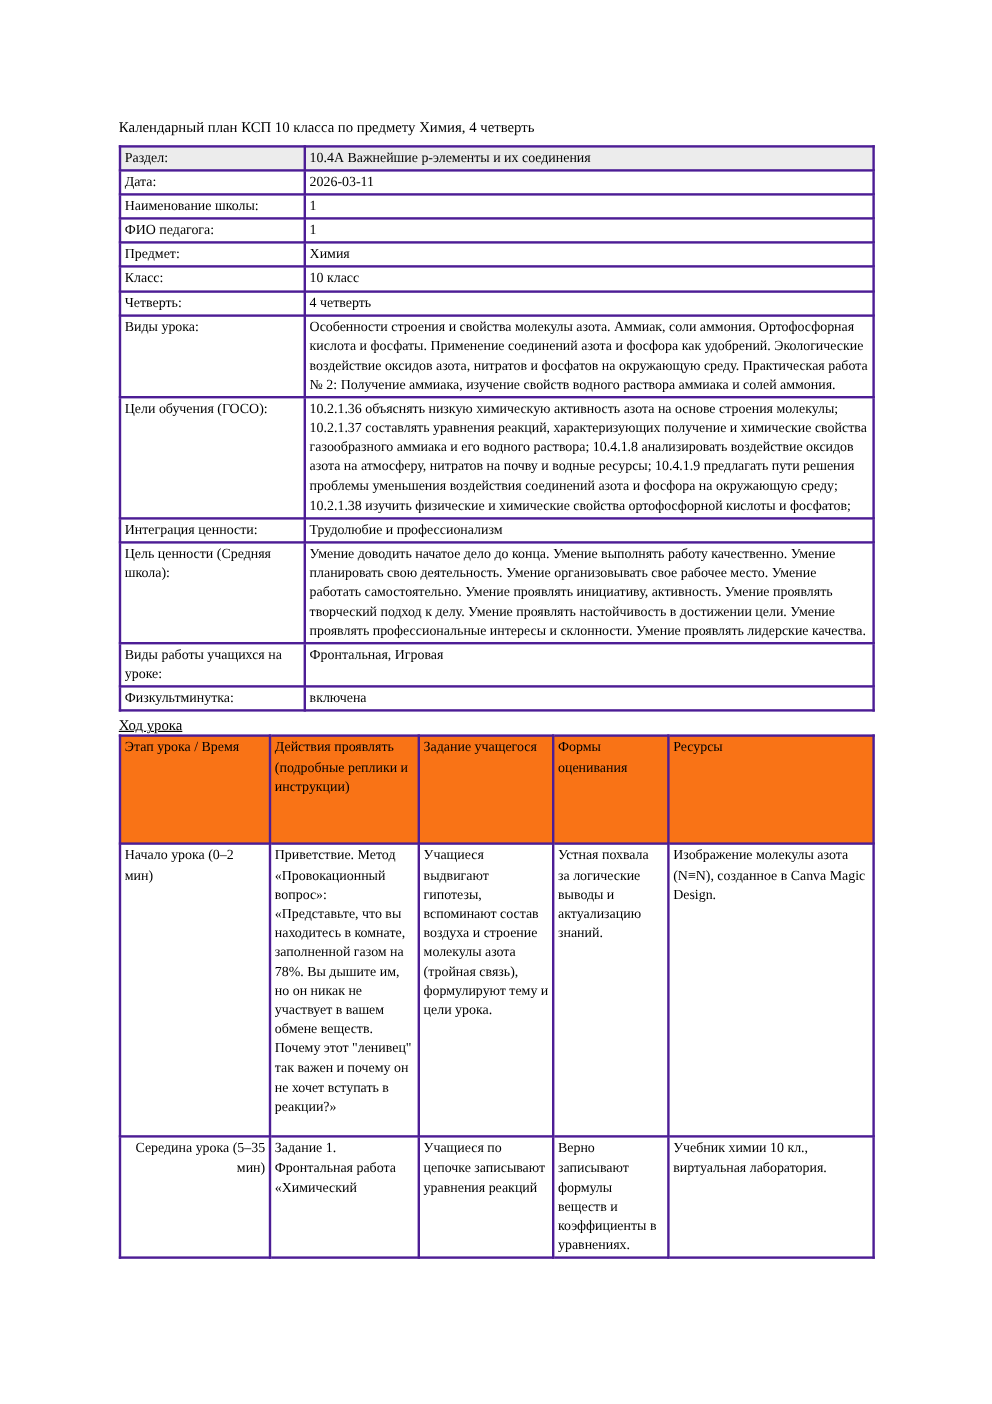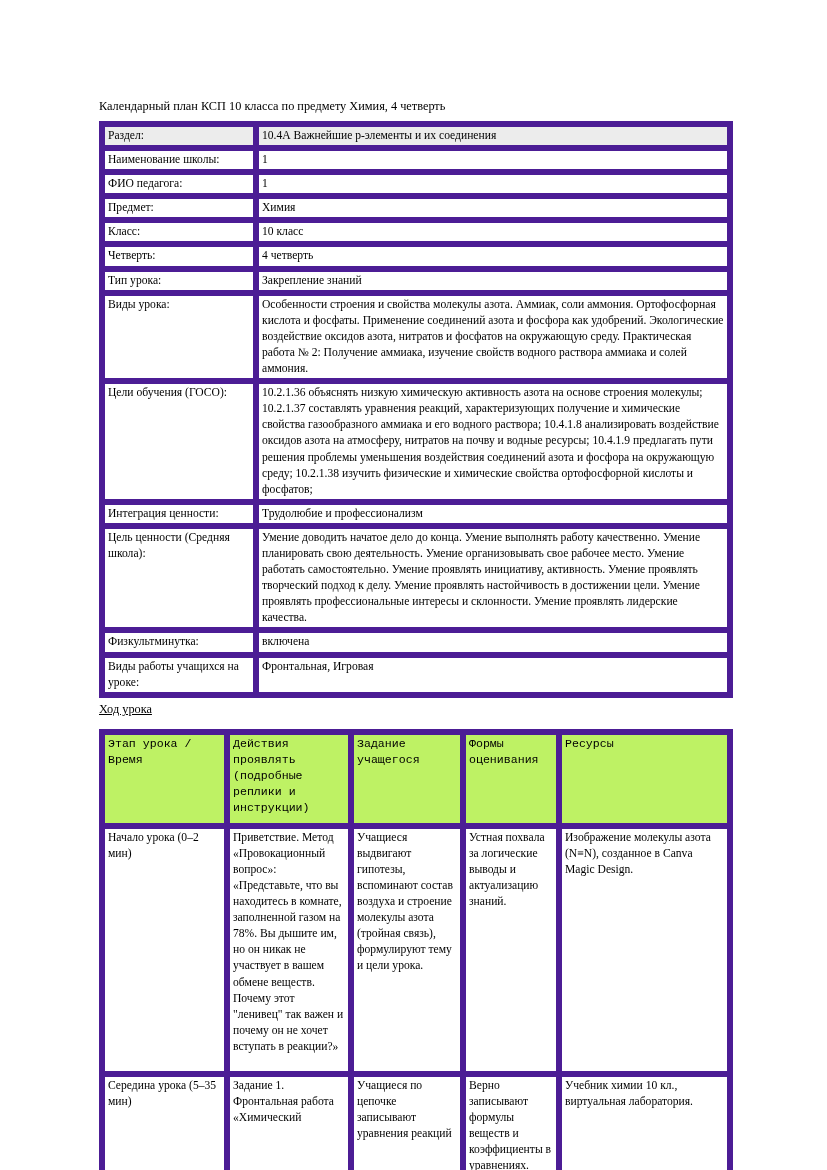--- a/index.html
+++ b/index.html
@@ -25,73 +25,77 @@
   }
   .doc-title {
     font-size: 12.3px;
     line-height: 15px;
     margin: 0 0 7px 0;
     white-space: nowrap;
   }
   .section-caption {
     font-size: 12.3px;
     line-height: 15px;
-    margin: 4px 0 12px 0;
+    margin: 4px 0 0 0;
     text-decoration: underline;
   }
   table.kspt {
     border-collapse: collapse;
     table-layout: fixed;
     width: 628px;
     font-size: 11.6px;
     line-height: 16.1px;
   }
   table.kspt td, table.kspt th {
-    border: 6px solid #4c1d95;
+    border: 2px solid #4c1d95;
     padding: 1px 3px 1px 3px;
     vertical-align: top;
     text-align: left;
     font-weight: normal;
     word-wrap: break-word;
     overflow-wrap: break-word;
     hyphens: none;
   }
   
   #info-table col.c-label { width: 154px; }
   #info-table col.c-value { width: 474px; }
   #info-table tr.shaded > td { background: #ececec; }
 
   
   #flow-table col.f1 { width: 125px; }
   #flow-table col.f2 { width: 124px; }
   #flow-table col.f3 { width: 112px; }
   #flow-table col.f4 { width: 96px; }
   #flow-table col.f5 { width: 171px; }
-  #flow-table tr.head > td { background: #bef264; font-family: Liberation Mono, monospace; }
+  #flow-table tr.head > td { background: #f97316; }
   #flow-table td.tall-a { height: 86px; }
   #flow-table td.tall-b { height: 240px; }
-  #flow-table td.tall-c { height: 46px; }
+  #flow-table td.tall-c { height: 46px; text-align: right; }
   .clip { overflow: hidden; }
 </style>
 </head>
 <body>
 
 <div class="page">
 
   <p class="doc-title">Календарный план КСП 10 класса по предмету Химия, 4 четверть</p>
 
   <table class="kspt" id="info-table">
     <colgroup>
         <col class="c-label">
         <col class="c-value">
       </colgroup>
     <tbody>
       <tr class="shaded">
         <td>Раздел:</td>
         <td>10.4А Важнейшие p-элементы и их соединения</td>
+      </tr>
+      <tr>
+        <td>Дата:</td>
+        <td>2026-03-11</td>
       </tr>
       <tr>
         <td>Наименование школы:</td>
         <td>1</td>
       </tr>
       <tr>
         <td>ФИО педагога:</td>
         <td>1</td>
       </tr>
       <tr>
@@ -100,46 +104,42 @@
       </tr>
       <tr>
         <td>Класс:</td>
         <td>10 класс</td>
       </tr>
       <tr>
         <td>Четверть:</td>
         <td>4 четверть</td>
       </tr>
       <tr>
-        <td>Тип урока:</td>
-        <td>Закрепление знаний</td>
-      </tr>
-      <tr>
         <td>Виды урока:</td>
         <td>Особенности строения и свойства молекулы азота. Аммиак, соли аммония. Ортофосфорная кислота и фосфаты. Применение соединений азота и фосфора как удобрений. Экологические воздействие оксидов азота, нитратов и фосфатов на окружающую среду. Практическая работа № 2: Получение аммиака, изучение свойств водного раствора аммиака и солей аммония.</td>
       </tr>
       <tr>
         <td>Цели обучения (ГОСО):</td>
         <td>10.2.1.36 объяснять низкую химическую активность азота на основе строения молекулы; 10.2.1.37 составлять уравнения реакций, характеризующих получение и химические свойства газообразного аммиака и его водного раствора; 10.4.1.8 анализировать воздействие оксидов азота на атмосферу, нитратов на почву и водные ресурсы; 10.4.1.9 предлагать пути решения проблемы уменьшения воздействия соединений азота и фосфора на окружающую среду; 10.2.1.38 изучить физические и химические свойства ортофосфорной кислоты и фосфатов;</td>
       </tr>
       <tr>
         <td>Интеграция ценности:</td>
         <td>Трудолюбие и профессионализм</td>
       </tr>
       <tr>
         <td>Цель ценности (Средняя школа):</td>
         <td>Умение доводить начатое дело до конца. Умение выполнять работу качественно. Умение планировать свою деятельность. Умение организовывать свое рабочее место. Умение работать самостоятельно. Умение проявлять инициативу, активность. Умение проявлять творческий подход к делу. Умение проявлять настойчивость в достижении цели. Умение проявлять профессиональные интересы и склонности. Умение проявлять лидерские качества.</td>
       </tr>
       <tr>
+        <td>Виды работы учащихся на уроке:</td>
+        <td>Фронтальная, Игровая</td>
+      </tr>
+      <tr>
         <td>Физкультминутка:</td>
         <td>включена</td>
-      </tr>
-      <tr>
-        <td>Виды работы учащихся на уроке:</td>
-        <td>Фронтальная, Игровая</td>
       </tr>
     </tbody>
   </table>
 
   <p class="section-caption">Ход урока</p>
 
   <table class="kspt" id="flow-table">
     <colgroup>
         <col class="f1">
         <col class="f2">

